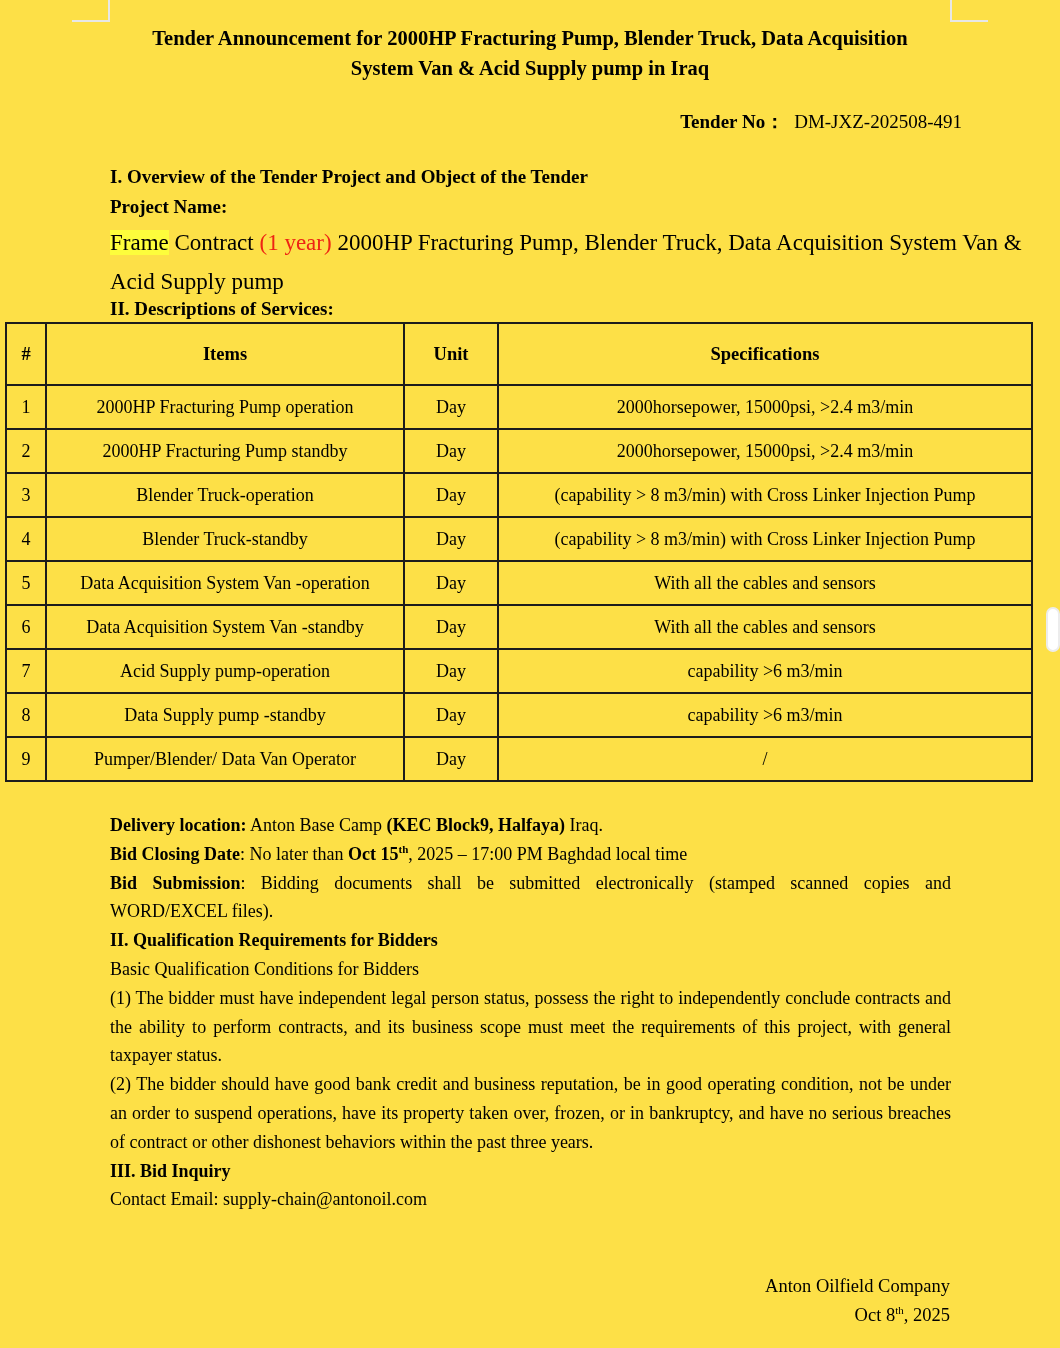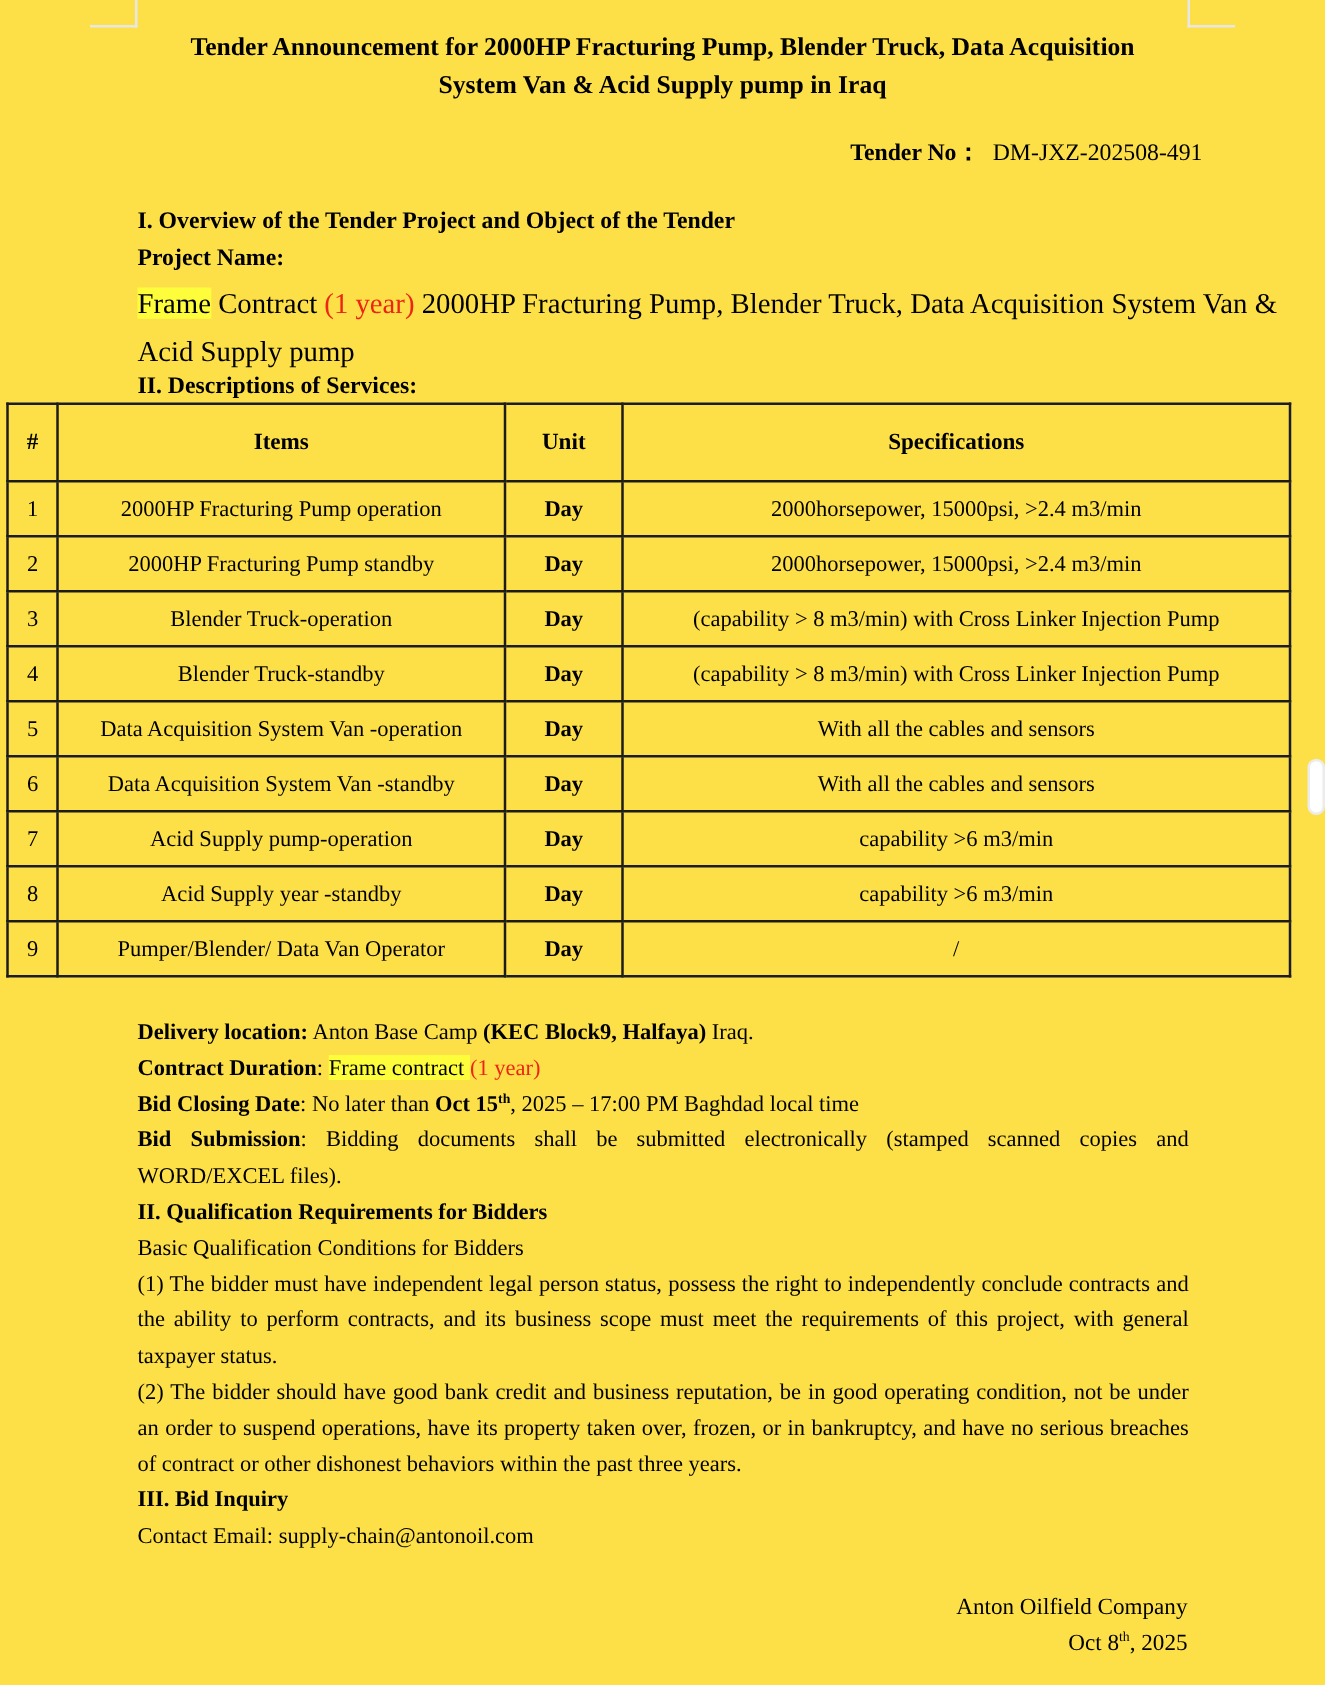--- a/index.html
+++ b/index.html
@@ -61,21 +61,21 @@
     border: 2px solid #1c1c1c;
     font-size: 18px;
     text-align: center;
     padding: 0;
     overflow: hidden;
   }
   table.services thead tr { height: 62px; }
   table.services tbody tr { height: 44px; }
   table.services th { font-weight: bold; font-size: 18.5px; }
   td.items-cell { text-align: left; padding-left: 12px; }
-  td.unit-cell { font-weight: bold; }
+  td.unit-cell { font-weight: normal; }
 
   
   .details {
     left: 110px; top: 811px; width: 841px;
     font-size: 18px;
   }
   .details p { margin: 0; line-height: 28.8px; }
   .just { text-align: justify; }
 
   .footer {
@@ -174,39 +174,36 @@
         <td>With all the cables and sensors</td>
       </tr>
       <tr>
         <td>7</td>
         <td class="items-cell">Acid Supply pump-operation</td>
         <td class="unit-cell">Day</td>
         <td>capability &gt;6 m3/min</td>
       </tr>
       <tr>
         <td>8</td>
-        <td class="items-cell">Acid Supply year -standby</td>
+        <td class="items-cell">Data Supply pump -standby</td>
         <td class="unit-cell">Day</td>
         <td>capability &gt;6 m3/min</td>
       </tr>
       <tr>
         <td>9</td>
         <td class="items-cell">Pumper/Blender/ Data Van Operator</td>
         <td class="unit-cell">Day</td>
         <td>/</td>
       </tr>
     </tbody>
   </table>
 
   <div class="abs details">
     <p>
       <span class="b">Delivery location:</span><span> Anton Base Camp </span><span class="b">(KEC Block9, Halfaya)</span><span> Iraq.</span>
-    </p>
-    <p>
-      <span class="b">Contract Duration</span><span>: </span><span class="hl">Frame contract </span><span class="red">(1 year)</span>
     </p>
     <p>
       <span class="b">Bid Closing Date</span><span>: No later than </span><span class="b"><span>Oct 15</span><sup>th</sup></span><span>, 2025 – 17:00 PM Baghdad local time</span>
     </p>
     <p class="just">
       <span class="b">Bid Submission</span><span>: Bidding documents shall be submitted electronically (stamped scanned copies and WORD/EXCEL files).</span>
     </p>
     <p class="b">II. Qualification Requirements for Bidders</p>
     <p>Basic Qualification Conditions for Bidders</p>
     <p class="just">(1) The bidder must have independent legal person status, possess the right to independently conclude contracts and the ability to perform contracts, and its business scope must meet the requirements of this project, with general taxpayer status.</p>

